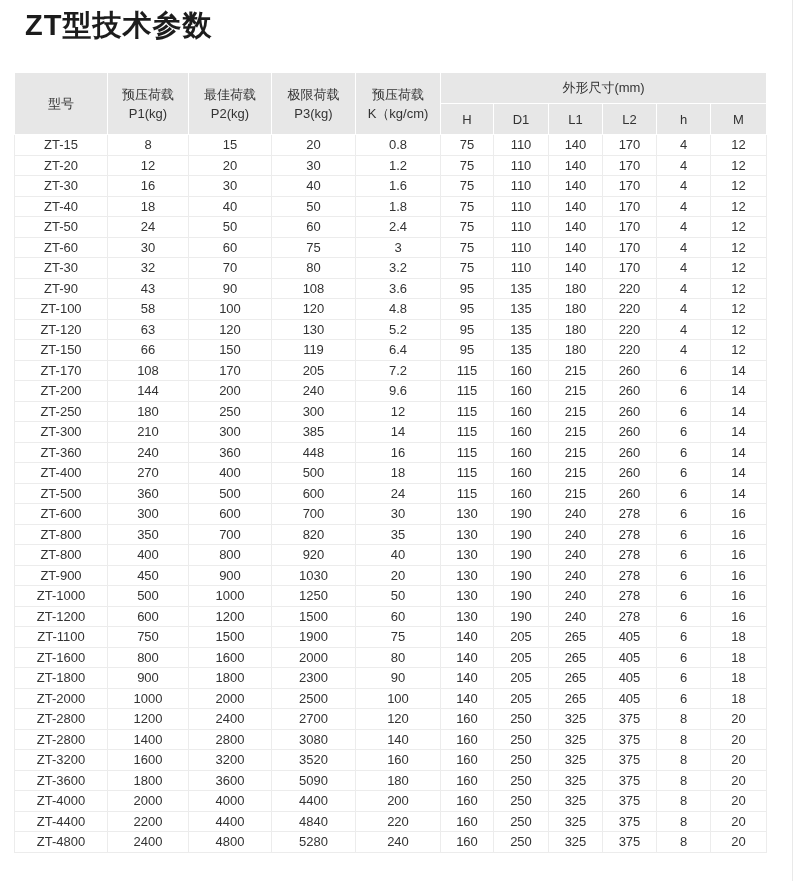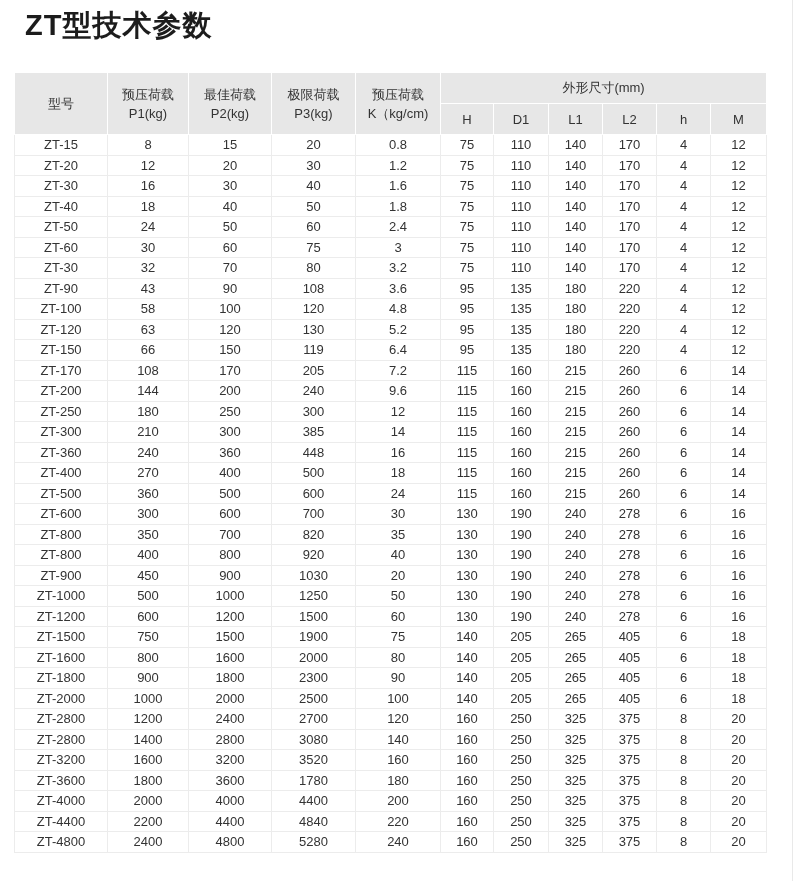--- a/index.html
+++ b/index.html
@@ -431,21 +431,21 @@
           <td>1500</td>
           <td>60</td>
           <td>130</td>
           <td>190</td>
           <td>240</td>
           <td>278</td>
           <td>6</td>
           <td>16</td>
         </tr>
         <tr>
-          <td>ZT-1500</td>
+          <td>ZT-1100</td>
           <td>750</td>
           <td>1500</td>
           <td>1900</td>
           <td>75</td>
           <td>140</td>
           <td>205</td>
           <td>265</td>
           <td>405</td>
           <td>6</td>
           <td>18</td>
@@ -525,21 +525,21 @@
           <td>250</td>
           <td>325</td>
           <td>375</td>
           <td>8</td>
           <td>20</td>
         </tr>
         <tr>
           <td>ZT-3600</td>
           <td>1800</td>
           <td>3600</td>
-          <td>1780</td>
+          <td>5090</td>
           <td>180</td>
           <td>160</td>
           <td>250</td>
           <td>325</td>
           <td>375</td>
           <td>8</td>
           <td>20</td>
         </tr>
         <tr>
           <td>ZT-4000</td>

